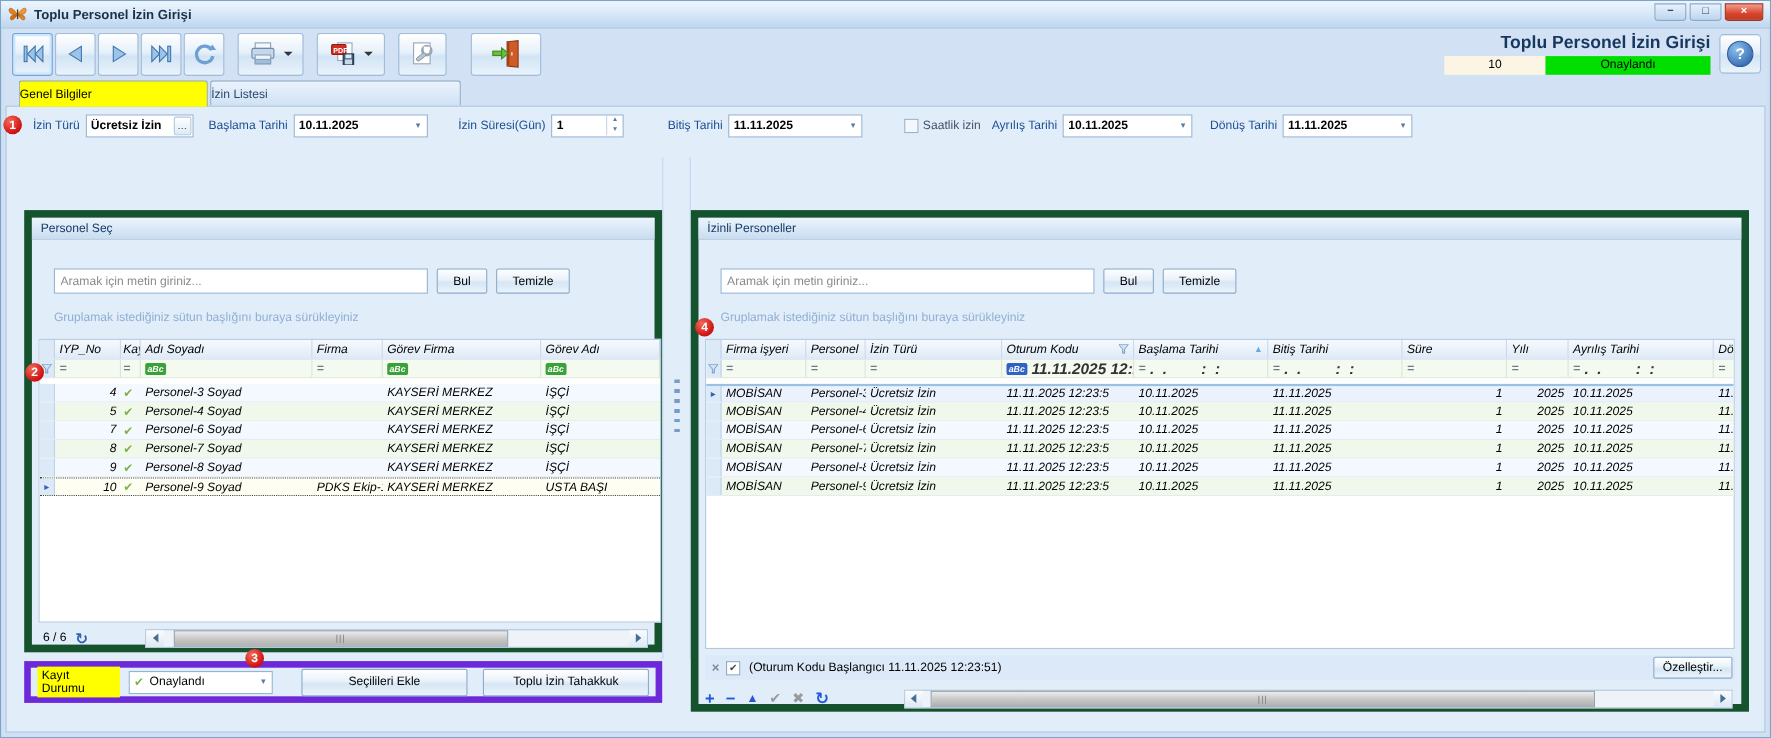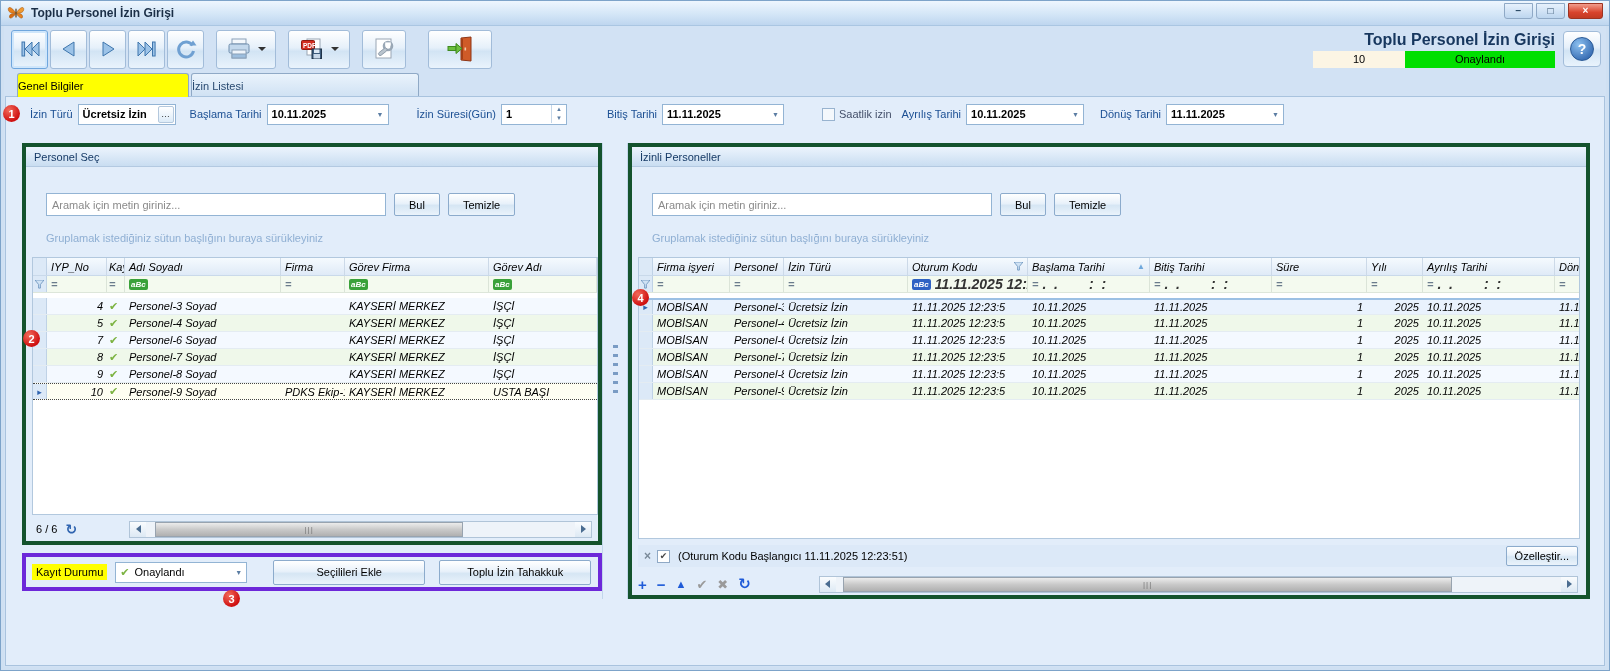--- a/index.html
+++ b/index.html
@@ -71,21 +71,21 @@
   .cblabel{color:#44506a;margin-left:4px;}
 
   
   .panels{display:flex;padding:12px 14px 0 16px;align-items:flex-start;}
   .leftcol{width:580px;flex:none;}
   .splitter{width:26px;flex:none;align-self:stretch;height:456px;display:flex;align-items:center;justify-content:center;
     border-left:1px solid #c2d6eb;border-right:1px solid #c2d6eb;}
   .grip{width:5px;height:52px;background:repeating-linear-gradient(180deg,#7a9cc4 0 3px,transparent 3px 9px);}
   .rightcol{flex:1;min-width:0;}
 
-  .groupbox{border:4px solid #14532d;background:#e2edfa;}
+  .groupbox{border:7px solid #14532d;background:#e2edfa;margin-top:48px;}
   .gb-header{height:20px;background:linear-gradient(#ecf4fd,#c9ddf1);border-bottom:1px solid #b3c9e1;
     display:flex;align-items:center;padding:0 8px;color:#163a66;}
   .gb-body{padding:6px 6px 6px 6px;}
 
   .searchrow{display:flex;align-items:center;margin:20px 0 0 14px;}
   .searchinput{width:340px;height:23px;border:1px solid #93b4d4;background:#fff;padding:0 5px;
     font-family:inherit;font-size:11px;color:#000;}
   .searchinput::placeholder{color:#8a8a8a;}
   .btn{height:23px;border:1px solid #8cabcc;border-radius:2px;background:linear-gradient(#ffffff,#e8f1fa 45%,#d6e6f4 55%,#eaf3fb);
     padding:0 14px;font-family:inherit;font-size:11px;color:#000;margin-left:8px;cursor:default;}
@@ -145,21 +145,21 @@
   .crefresh{color:#2f64b0;font-weight:bold;font-size:14px;margin:0 6px 0 8px;}
   .hscroll{display:flex;height:17px;border:1px solid #b0c4d8;background:#eef3f9;flex:1;margin-left:46px;}
   .sarrow{width:16px;display:flex;align-items:center;justify-content:center;flex:none;background:linear-gradient(#fafcfe,#dde9f4);}
   .tri-l{width:0;height:0;border-top:4px solid transparent;border-bottom:4px solid transparent;border-right:5px solid #4a6c90;}
   .tri-r{width:0;height:0;border-top:4px solid transparent;border-bottom:4px solid transparent;border-left:5px solid #4a6c90;}
   .strack{flex:1;position:relative;}
   .sthumb{position:absolute;top:0;bottom:0;background:linear-gradient(180deg,#ececec,#c9c9c9 50%,#b0b0b0);
     border:1px solid #98a3af;display:flex;align-items:center;justify-content:center;color:#777;
     font-size:8px;letter-spacing:1px;}
 
-  .kayitbar{margin-top:8px;height:38px;border:4px solid #6d28d9;background:#e2edfa;
+  .kayitbar{margin-top:8px;height:38px;border:6px solid #6d28d9;background:#e2edfa;
     display:flex;align-items:center;padding:0 6px;}
   .kayitlabel{background:#ffff00;padding:2px 4px;color:#000;}
   .dd{width:132px;height:21px;border:1px solid #93b4d4;background:#fff;display:flex;align-items:center;
     margin-left:8px;padding-left:4px;}
   .dd .okchk{margin-right:5px;}
   .kbtn{height:25px;border:1px solid #8cabcc;border-radius:2px;background:linear-gradient(#ffffff,#e8f1fa 45%,#d6e6f4 55%,#eaf3fb);
     font-family:inherit;font-size:11px;color:#000;cursor:default;}
   .kbtn.ekle{width:152px;margin-left:26px;}
   .kbtn.tahakkuk{width:152px;margin-left:14px;}
 

